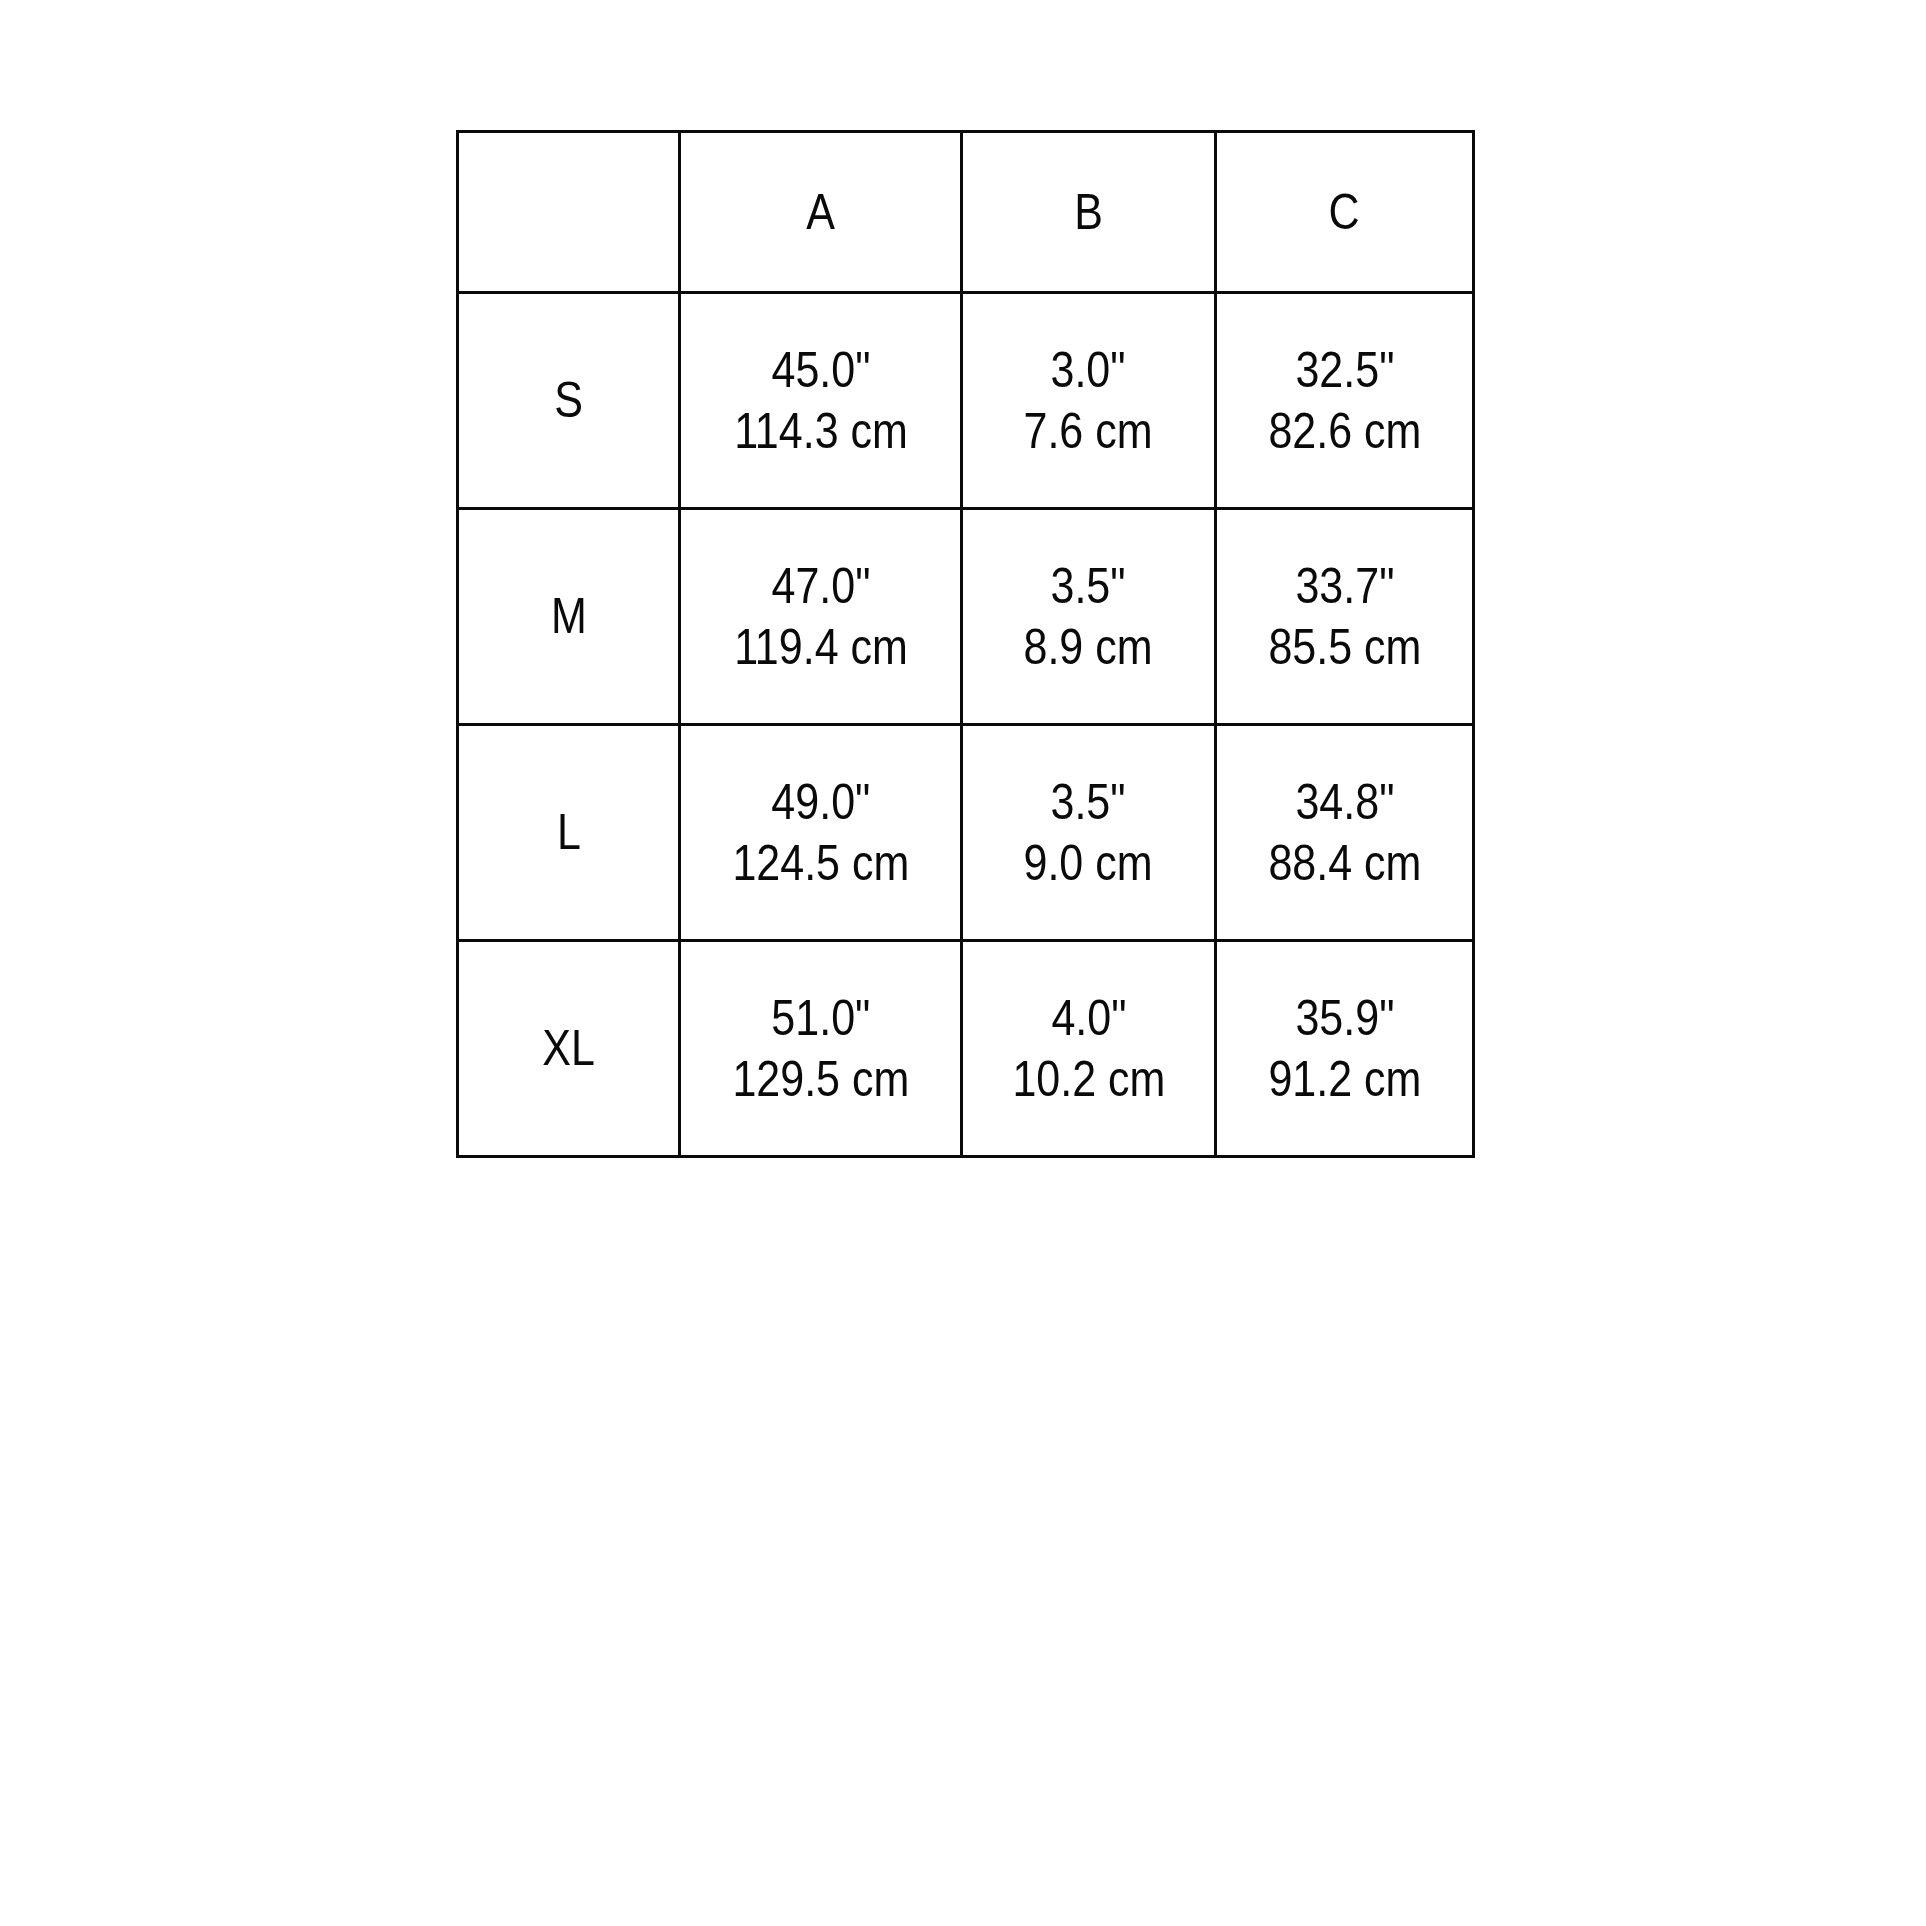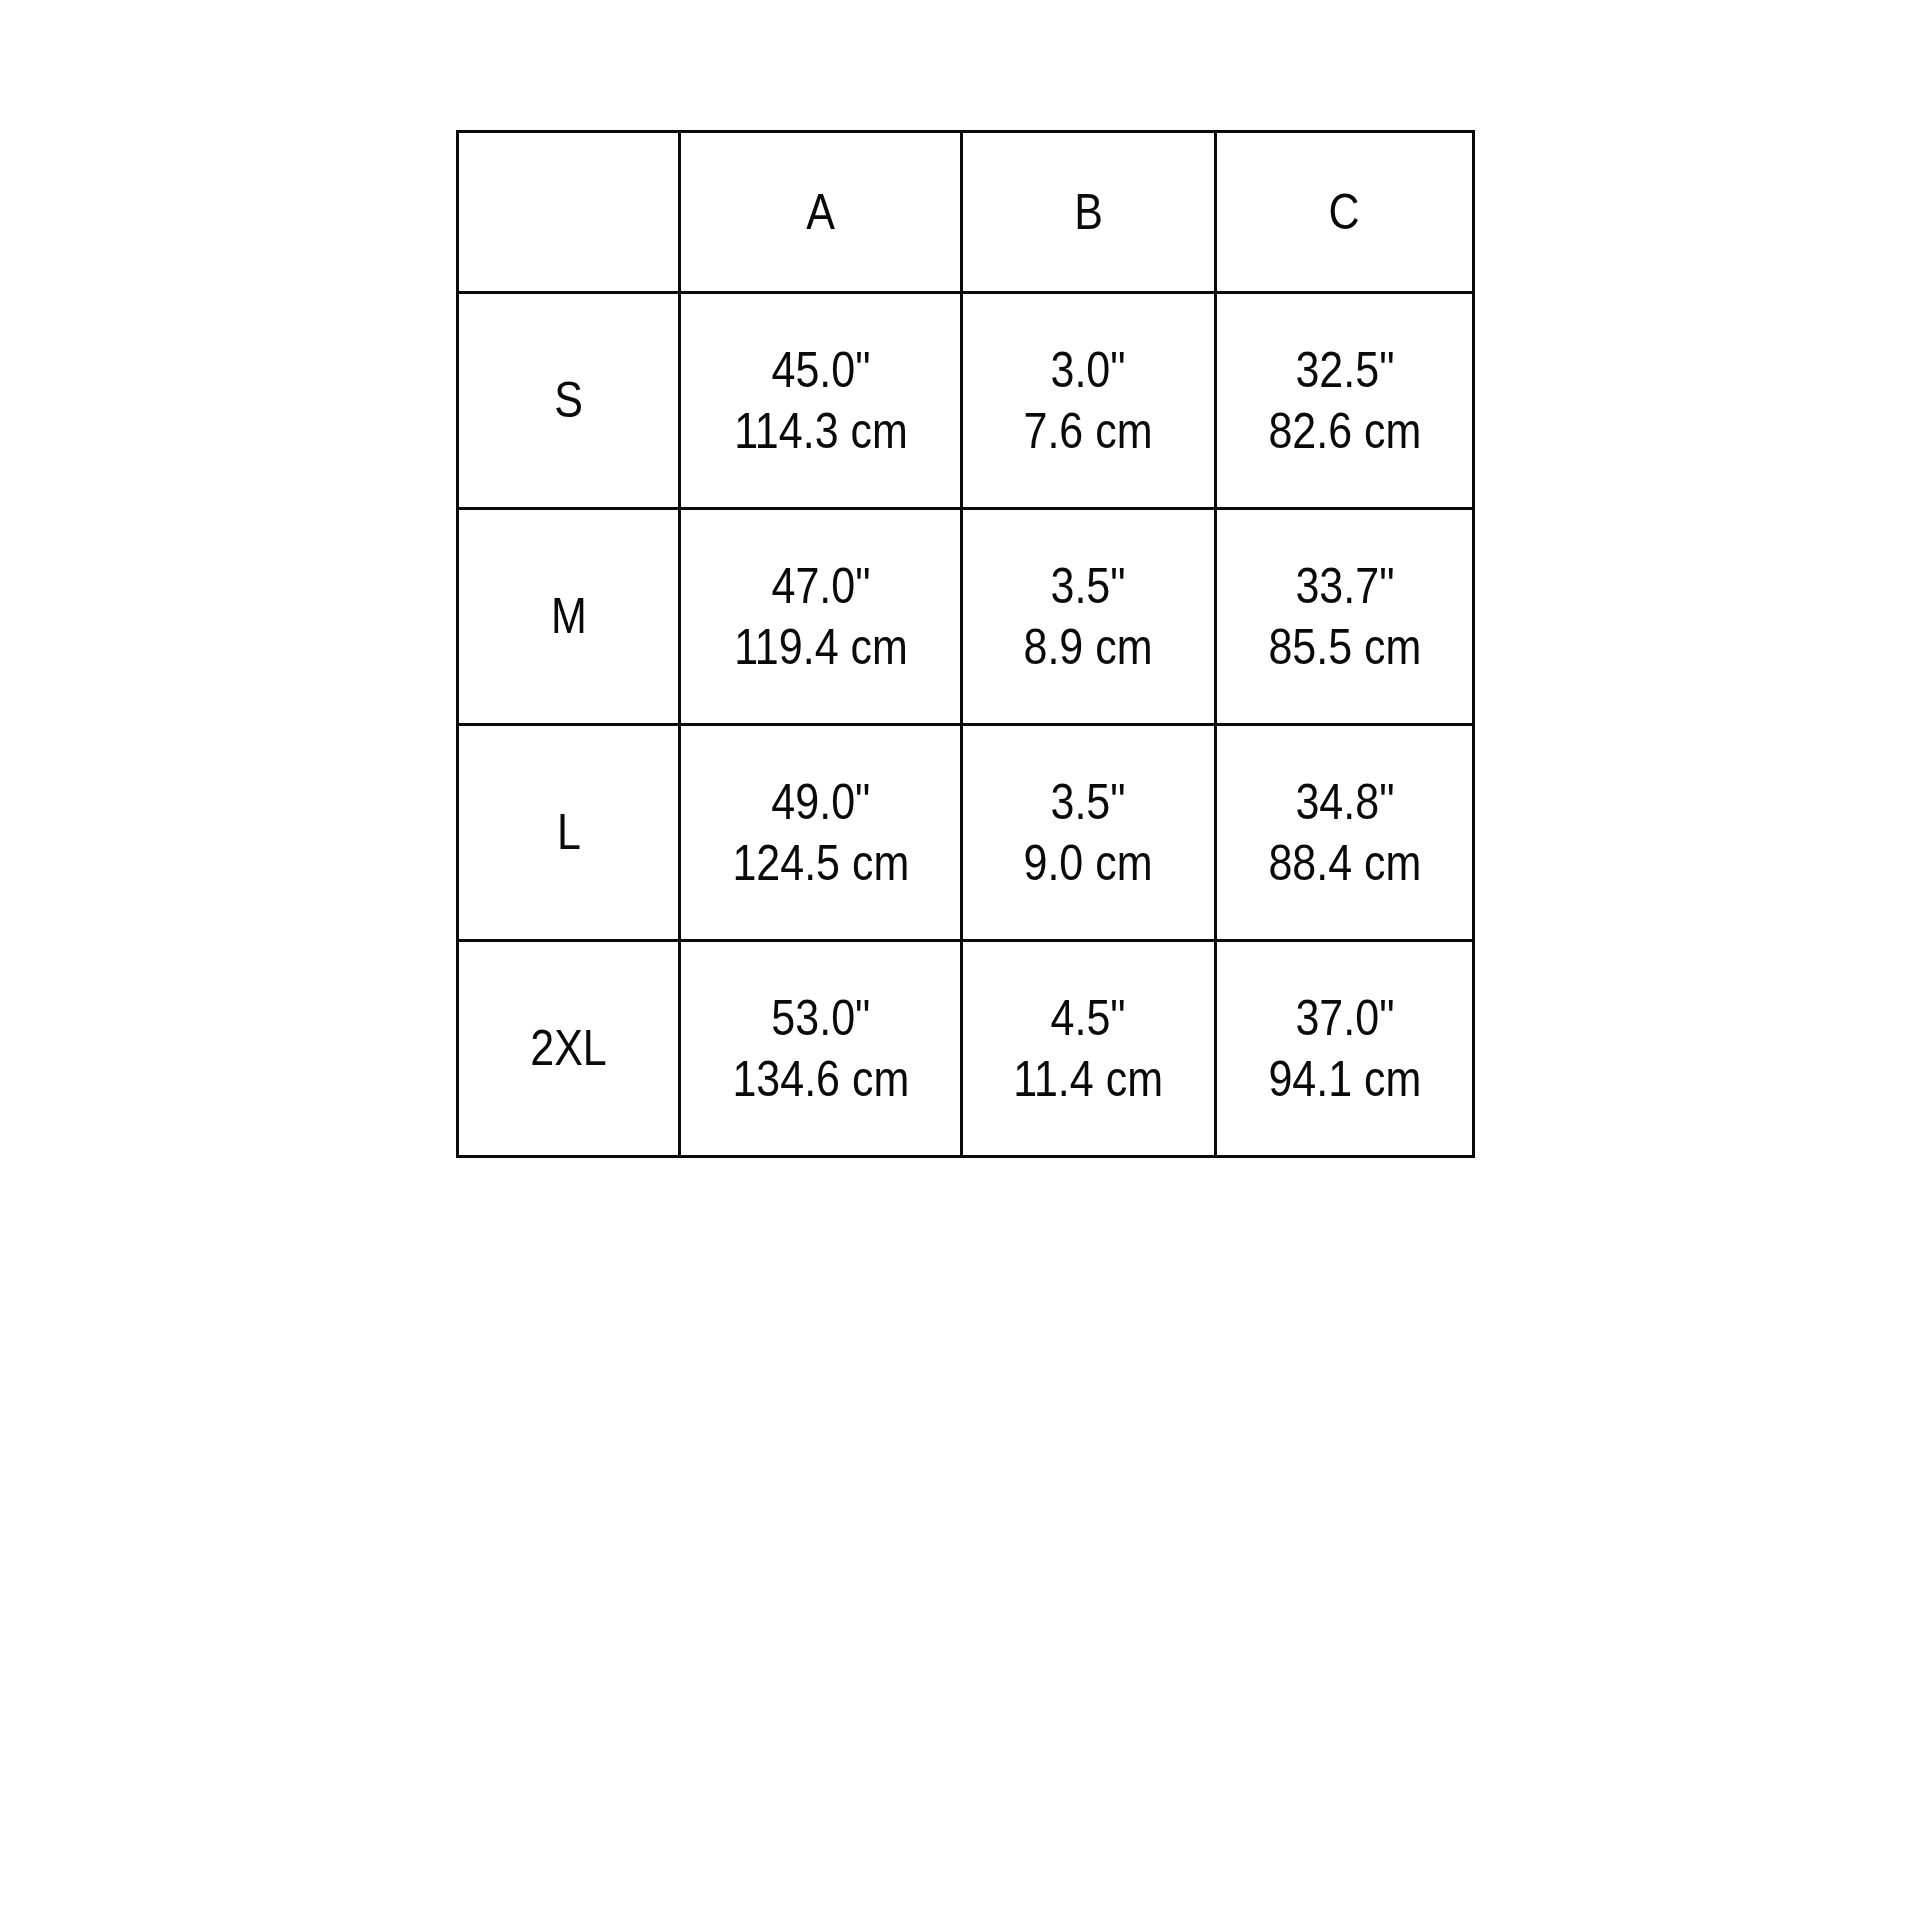--- a/index.html
+++ b/index.html
@@ -77,21 +77,21 @@
         <td><span class="txt"><span class="line">3.5"</span><span class="line">8.9 cm</span></span></td>
         <td><span class="txt"><span class="line">33.7"</span><span class="line">85.5 cm</span></span></td>
       </tr>
       <tr>
         <td><span class="txt">L</span></td>
         <td><span class="txt"><span class="line">49.0"</span><span class="line">124.5 cm</span></span></td>
         <td><span class="txt"><span class="line">3.5"</span><span class="line">9.0 cm</span></span></td>
         <td><span class="txt"><span class="line">34.8"</span><span class="line">88.4 cm</span></span></td>
       </tr>
       <tr>
-        <td><span class="txt">2XL</span></td>
-        <td><span class="txt"><span class="line">53.0"</span><span class="line">134.6 cm</span></span></td>
-        <td><span class="txt"><span class="line">4.5"</span><span class="line">11.4 cm</span></span></td>
-        <td><span class="txt"><span class="line">37.0"</span><span class="line">94.1 cm</span></span></td>
+        <td><span class="txt">XL</span></td>
+        <td><span class="txt"><span class="line">51.0"</span><span class="line">129.5 cm</span></span></td>
+        <td><span class="txt"><span class="line">4.0"</span><span class="line">10.2 cm</span></span></td>
+        <td><span class="txt"><span class="line">35.9"</span><span class="line">91.2 cm</span></span></td>
       </tr>
     </tbody>
   </table>
 </div>
 
 
 </body></html>

